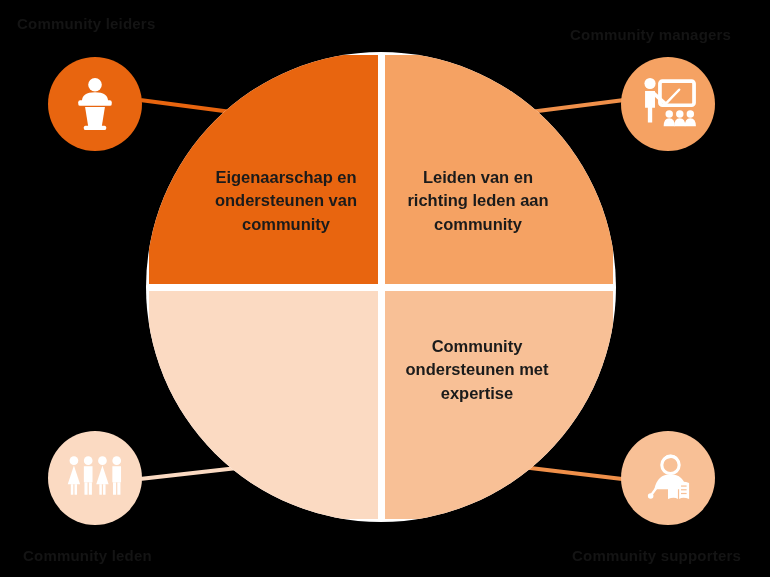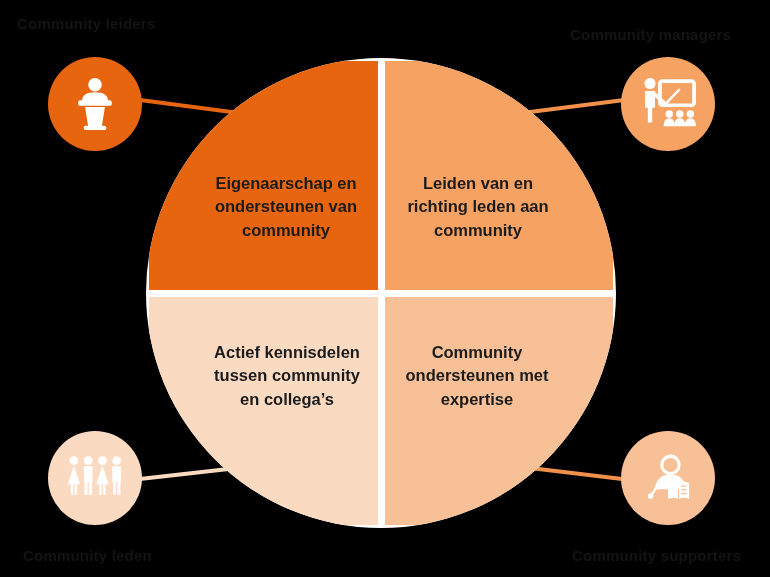--- a/index.html
+++ b/index.html
@@ -12,21 +12,21 @@
     position:absolute; font-size:15px; font-weight:bold; color:#141414;
     letter-spacing:.2px; white-space:nowrap;
   }
   .corner-label.tl{left:17px; top:15px;}
   .corner-label.tr{left:570px; top:26px;}
   .corner-label.bl{left:23px; top:547px;}
   .corner-label.br{left:572px; top:547px;}
 
   
   .big-circle{
-    position:absolute; left:146px; top:58px; width:470px; height:470px;
+    position:absolute; left:146px; top:52px; width:470px; height:470px;
     border-radius:50%; background:#fff; overflow:hidden;
     display:grid; grid-template-columns:1fr 1fr; grid-template-rows:1fr 1fr;
     gap:7px; padding:3px; box-sizing:border-box;
   }
   .quad{width:100%; height:100%;}
   .quad-text{
     position:absolute; width:190px; transform:translate(-50%,-50%);
     text-align:center; font-size:16.5px; font-weight:bold; color:#1b1b1b;
     line-height:1.42; white-space:pre-line;
   }
@@ -75,23 +75,20 @@
     <div class="quad" style="background-color: rgb(245, 162, 99);"></div>
     <div class="quad" style="background-color: rgb(251, 218, 194);"></div>
     <div class="quad" style="background-color: rgb(248, 192, 150);"></div>
 
     <div class="quad-text tl">Eigenaarschap en
 ondersteunen van
 community</div>
     <div class="quad-text tr">Leiden van en
 richting leden aan
 community</div>
-    <div class="quad-text bl">Actief kennisdelen
-tussen community
-en collega’s</div>
     <div class="quad-text br">Community
 ondersteunen met
 expertise</div>
   </div>
 
   <div class="badge tl" style="background-color: rgb(232, 101, 15);">
     <svg viewBox="0 0 100 100">
       <circle class="f" cx="50" cy="19" r="11"></circle>
       <path class="f" d="M29 45 Q29 31 50 31 Q71 31 71 45 Z"></path>
       <rect class="f" x="23" y="44" width="54" height="9" rx="3"></rect>

